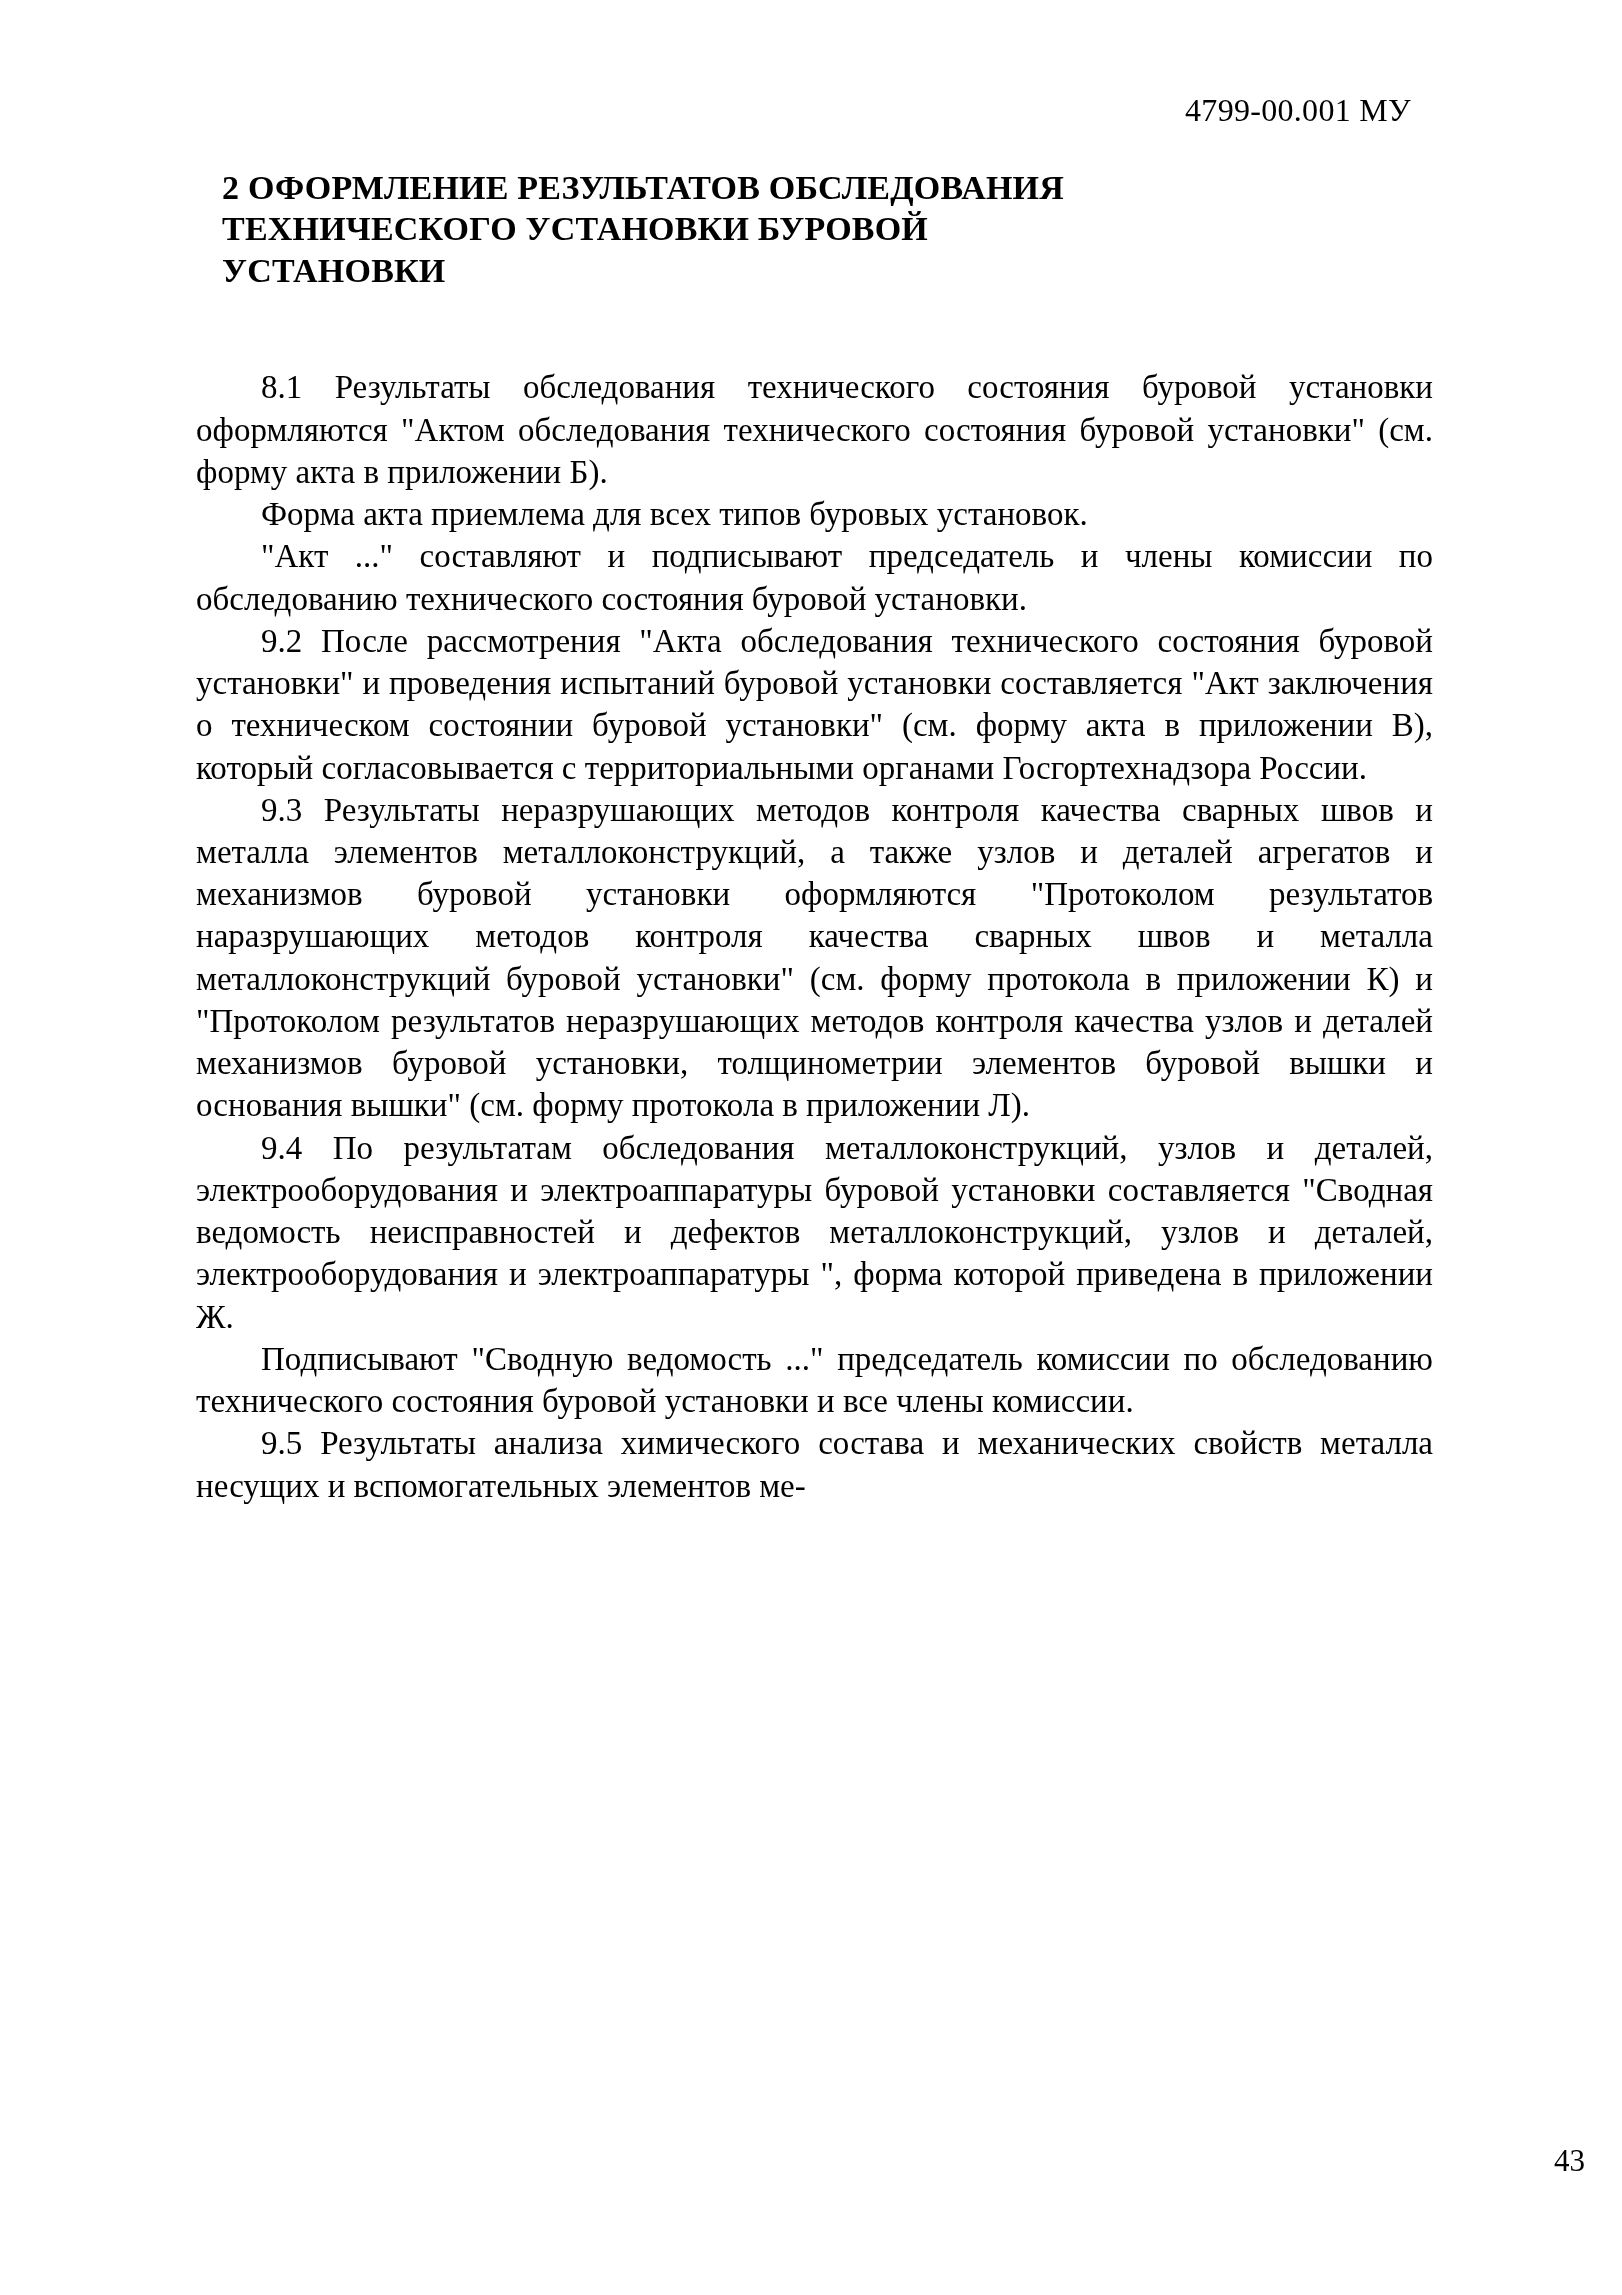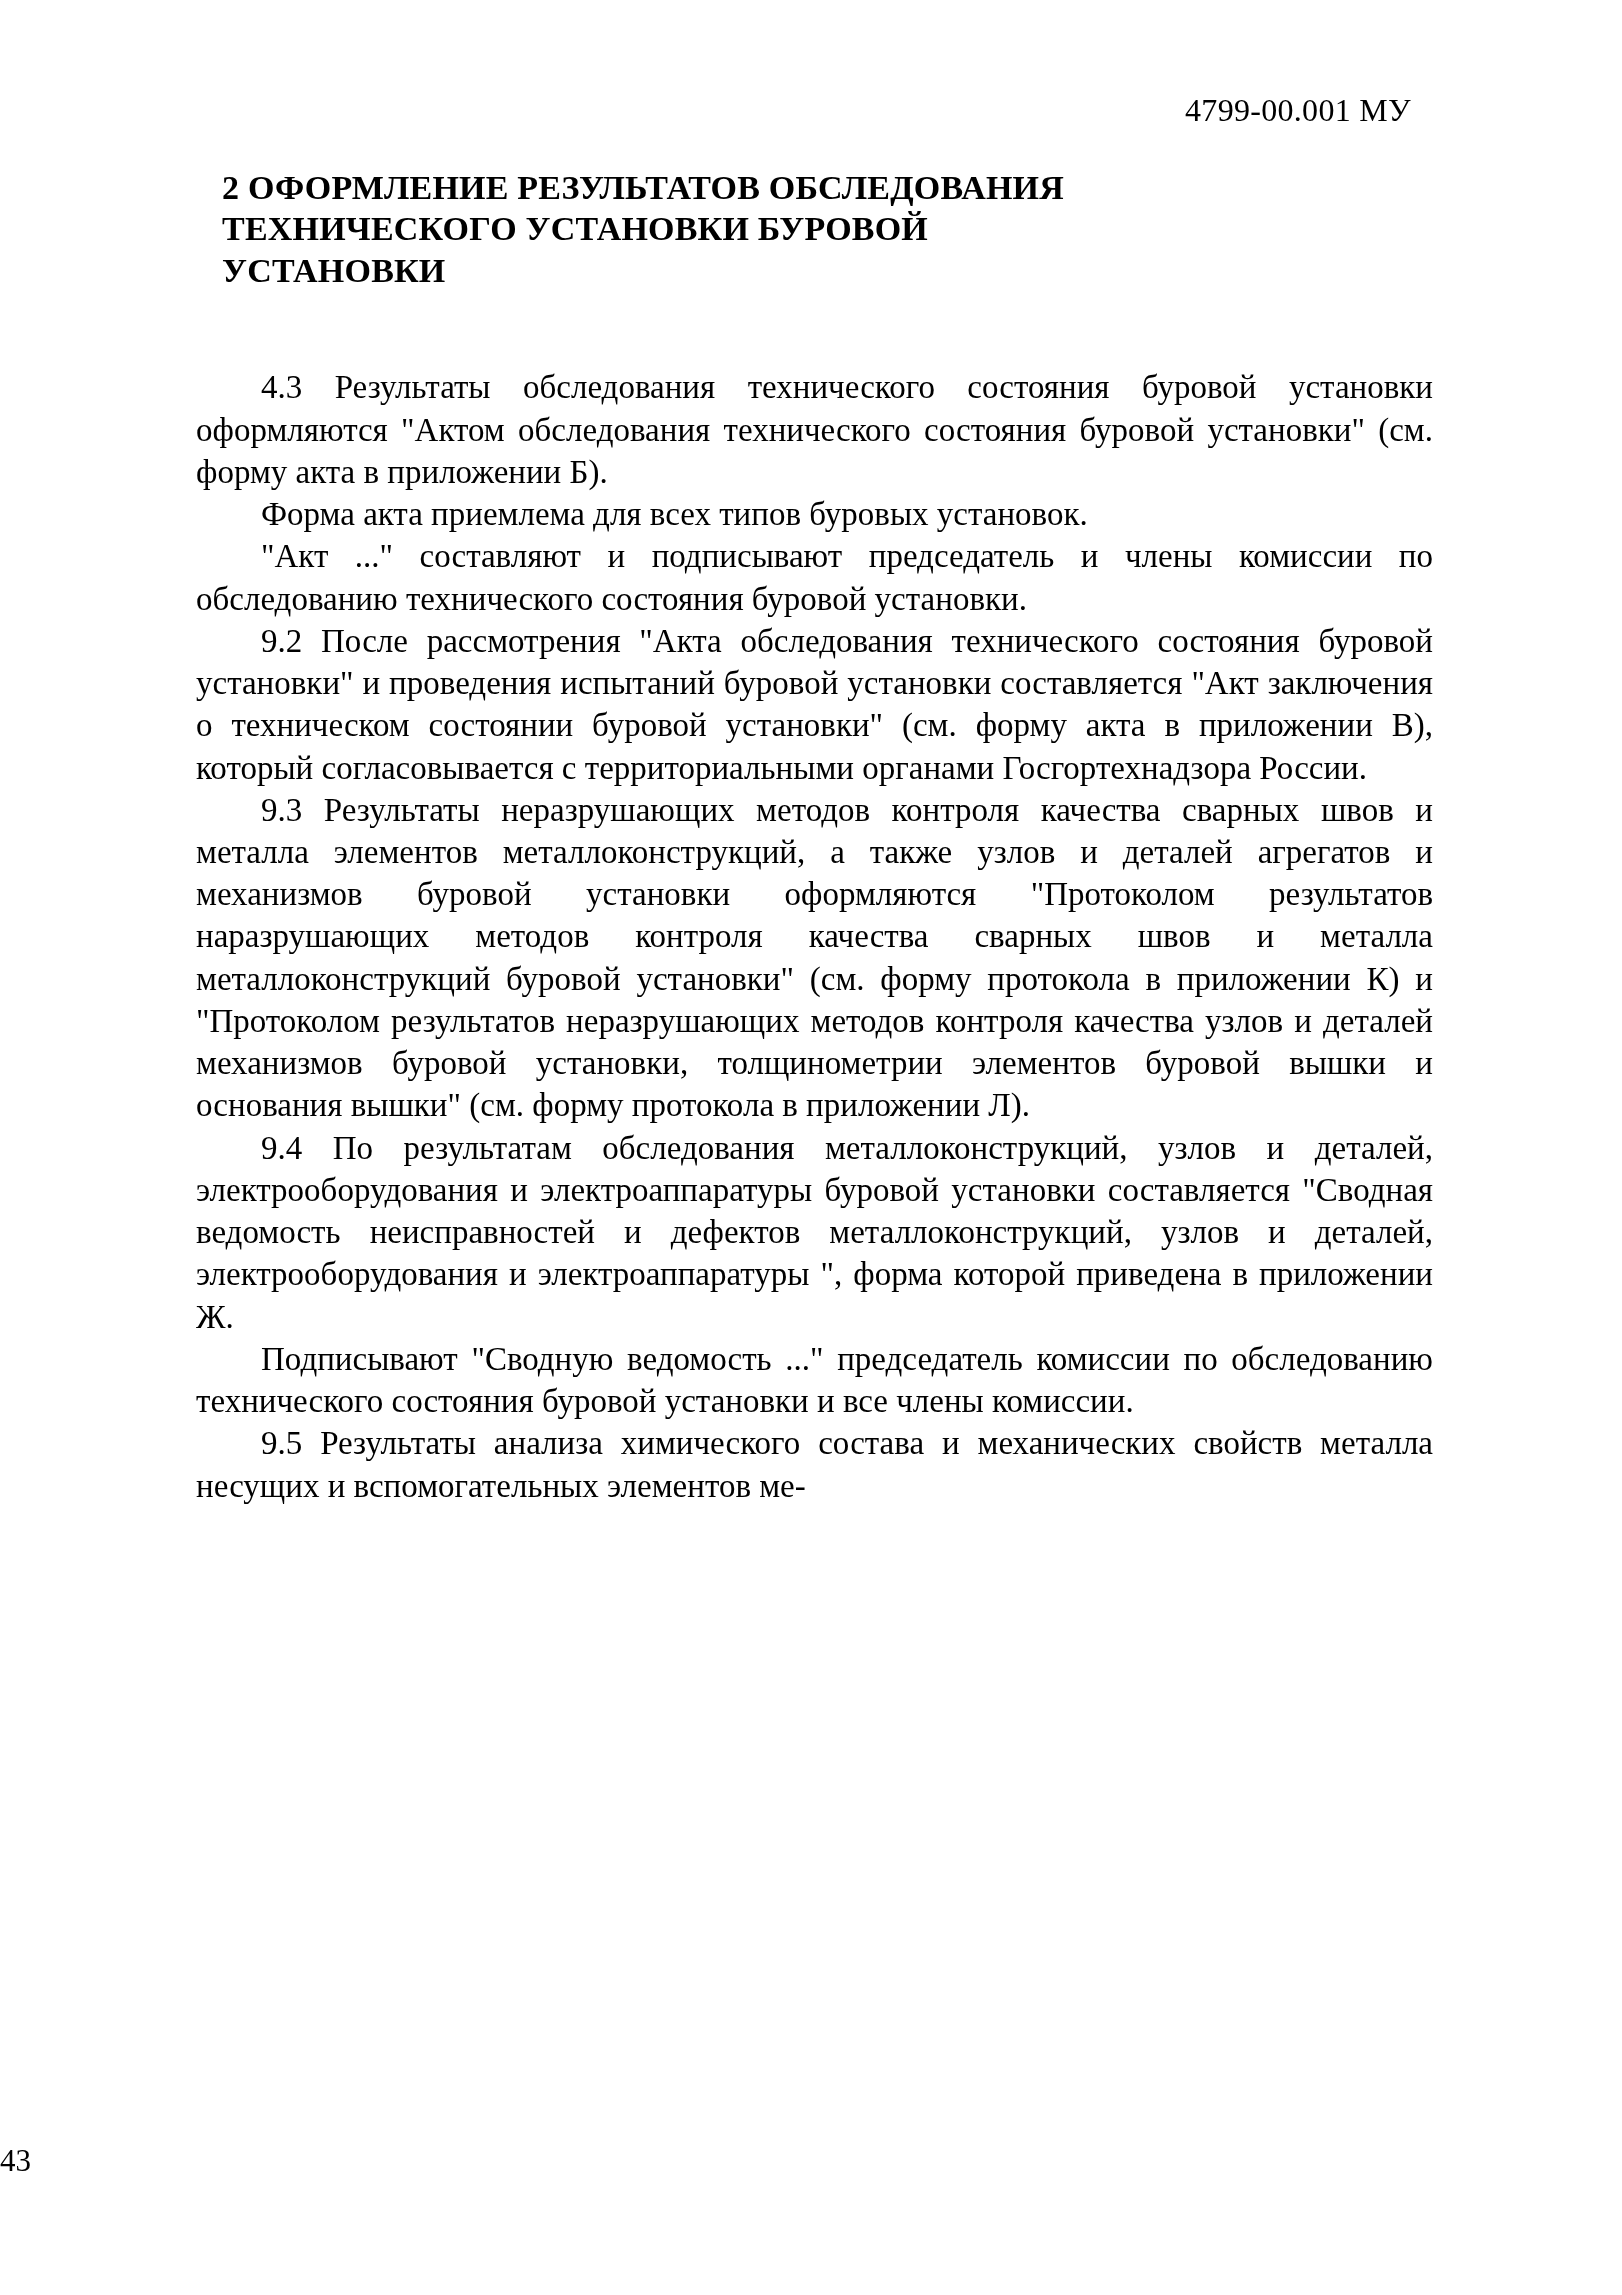--- a/index.html
+++ b/index.html
@@ -60,41 +60,41 @@
     text-align: justify;
     text-justify: inter-word;
     text-indent: 65px;
     hyphens: manual;
   }
   .page-number {
     position: absolute;
     bottom: 116px;
     left: 0;
     width: 1585px;
-    text-align: left;
+    text-align: right;
     font-size: 31px;
   }
 </style>
 </head>
 <body>
 
 <div class="page">
 
   <div class="header-line">4799-00.001 МУ</div>
 
   <div class="content">
 
     <h1 class="doc-title">
       <span class="t-line">2 ОФОРМЛЕНИЕ РЕЗУЛЬТАТОВ ОБСЛЕДОВАНИЯ</span>
       <span class="t-line">ТЕХНИЧЕСКОГО УСТАНОВКИ БУРОВОЙ</span>
       <span class="t-line">УСТАНОВКИ</span>
     </h1>
 
     <div class="body-text">
-      <p class="para">4.3 Результаты обследования технического состояния буровой установки оформляются "Актом обследования технического состояния буровой установки" (см. форму акта в приложении Б).</p>
+      <p class="para">8.1 Результаты обследования технического состояния буровой установки оформляются "Актом обследования технического состояния буровой установки" (см. форму акта в приложении Б).</p>
       <p class="para">Форма акта приемлема для всех типов буровых установок.</p>
       <p class="para">"Акт ..." составляют и подписывают председатель и члены комиссии по обследованию технического состояния буровой установки.</p>
       <p class="para">9.2 После рассмотрения "Акта обследования технического состояния буровой установки" и проведения испытаний буровой установки составляется "Акт заключения о техническом состоянии буровой установки" (см. форму акта в приложении В), который согласовывается с территориальными органами Госгортехнадзора России.</p>
       <p class="para">9.3 Результаты неразрушающих методов контроля качества сварных швов и металла элементов металлоконструкций, а также узлов и деталей агрегатов и механизмов буровой установки оформляются "Протоколом результатов наразрушающих методов контроля качества сварных швов и металла металлоконструкций буровой установки" (см. форму протокола в приложении К) и "Протоколом результатов неразрушающих методов контроля качества узлов и деталей механизмов буровой установки, толщинометрии элементов буровой вышки и основания вышки" (см. форму протокола в приложении Л).</p>
       <p class="para">9.4 По результатам обследования металлоконструкций, узлов и деталей, электрооборудования и электроаппаратуры буровой установки составляется "Сводная ведомость неисправностей и дефектов металлоконструкций, узлов и деталей, электрооборудования и электроаппаратуры ", форма которой приведена в приложении Ж.</p>
       <p class="para">Подписывают "Сводную ведомость ..." председатель комиссии по обследованию технического состояния буровой установки и все члены комиссии.</p>
       <p class="para">9.5 Результаты анализа химического состава и механических свойств металла несущих и вспомогательных элементов ме-</p>
     </div>
 
   </div>

